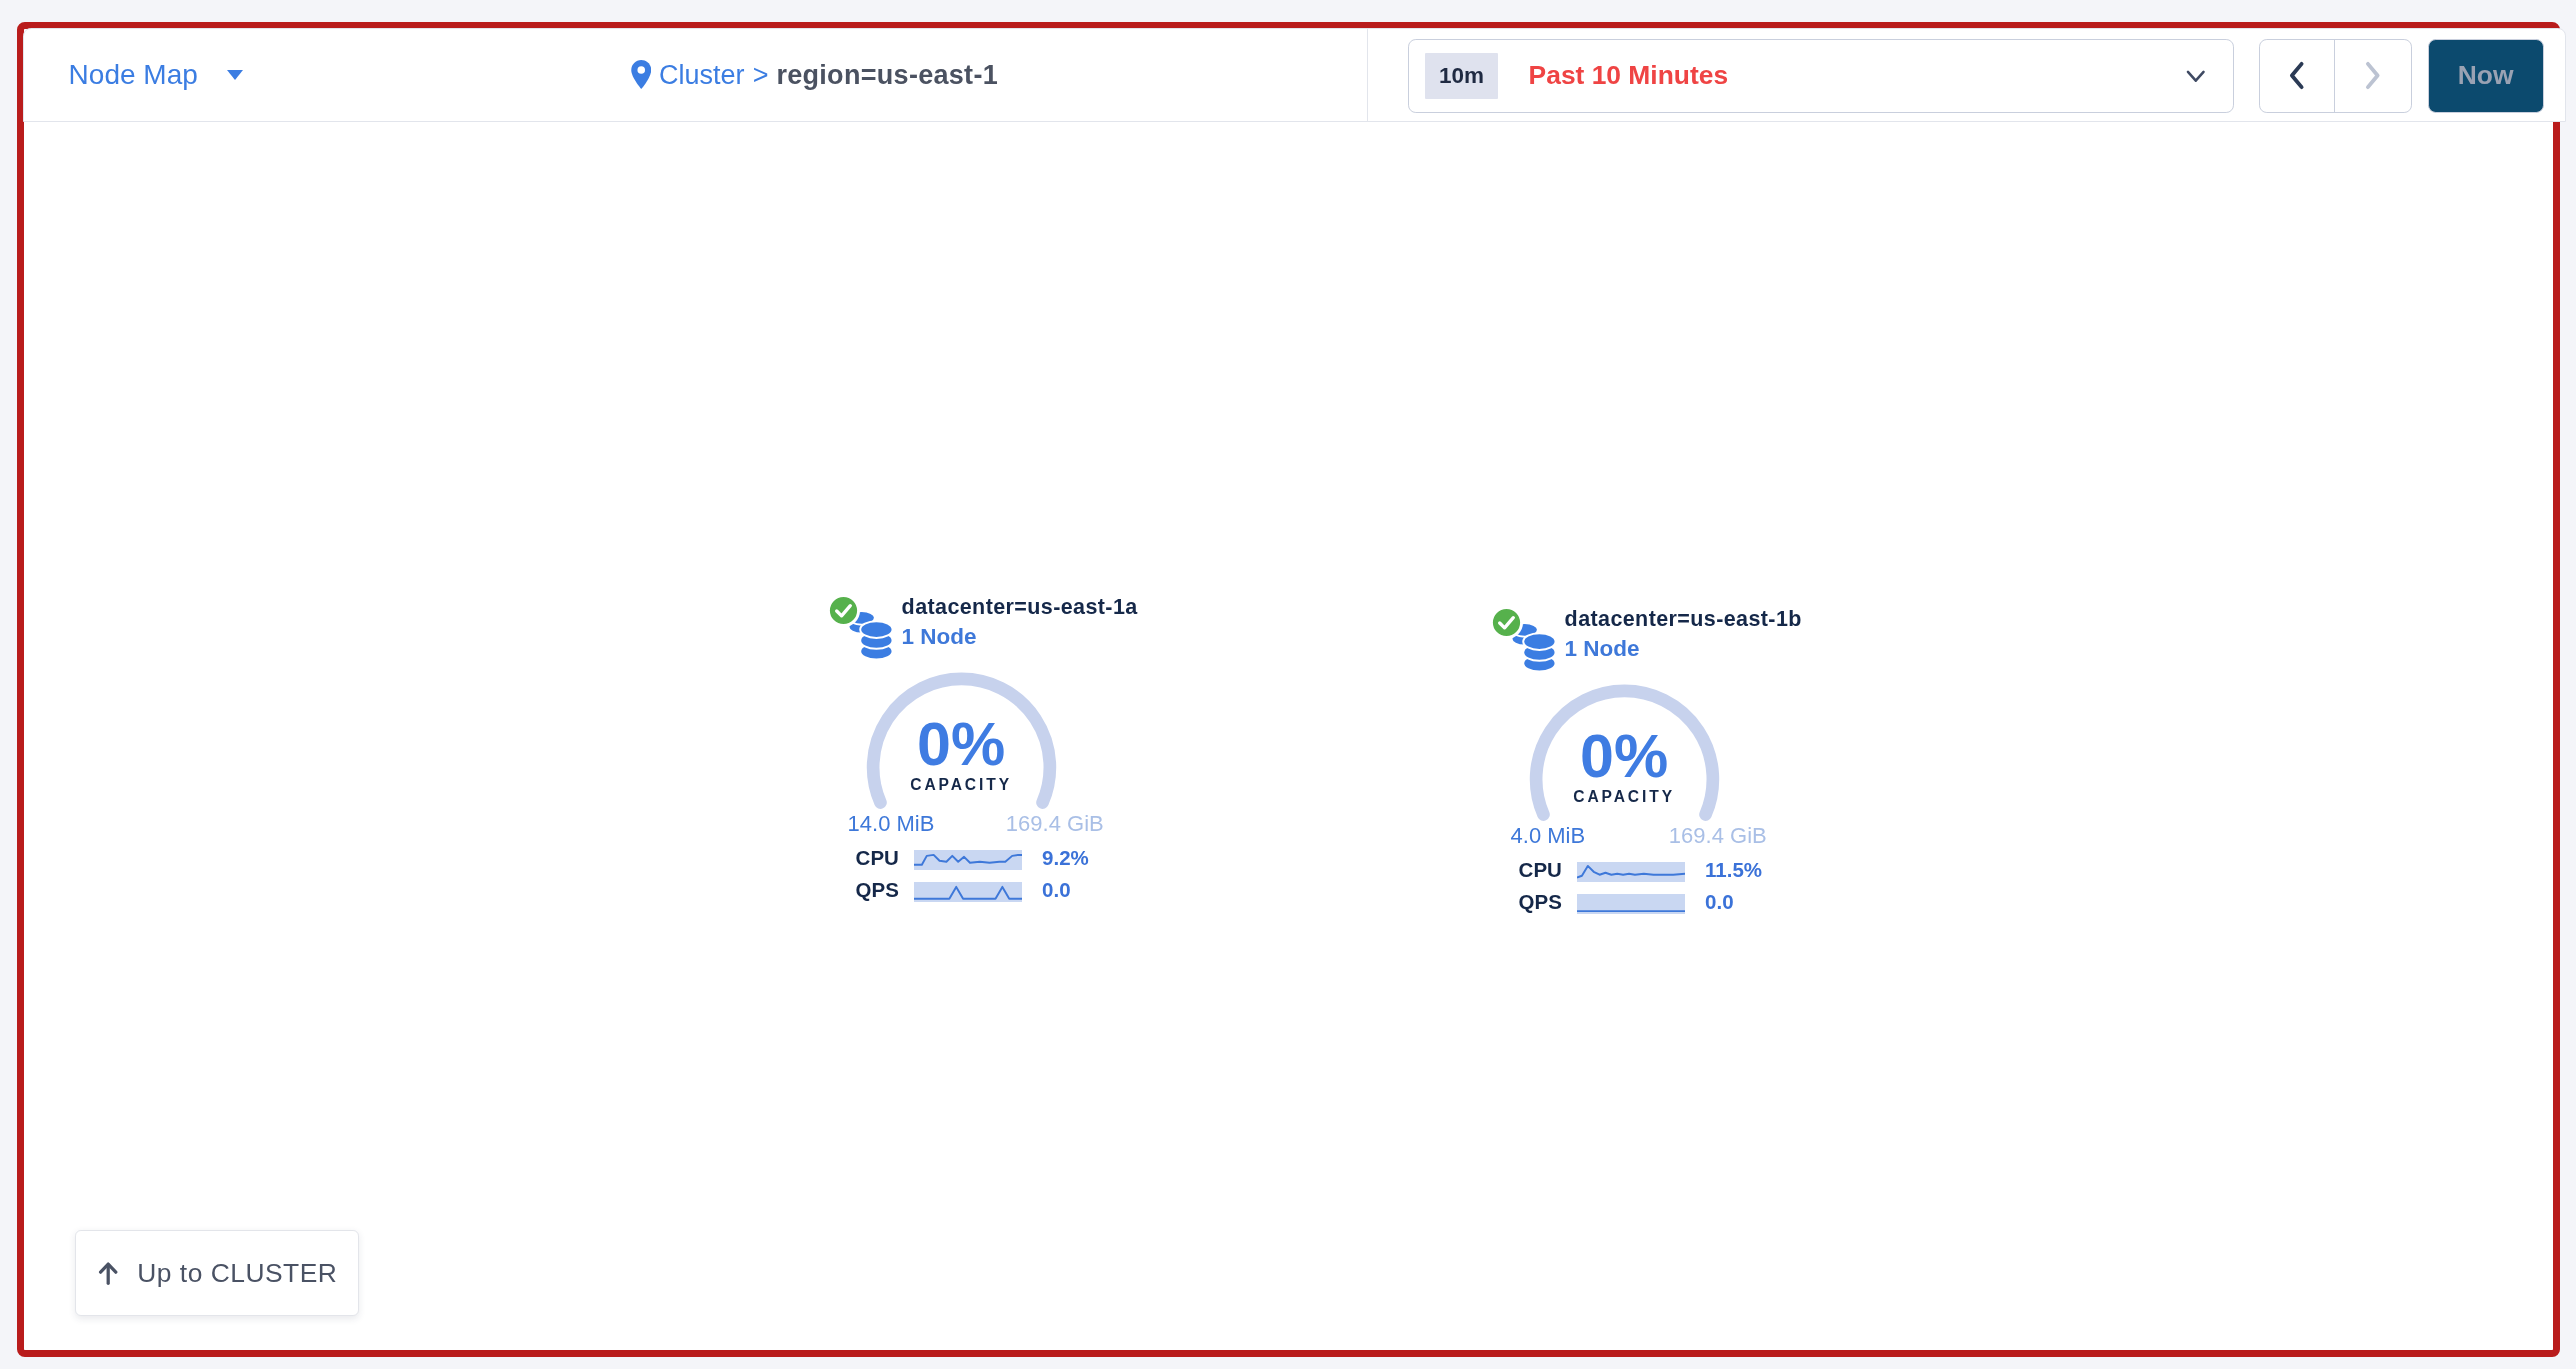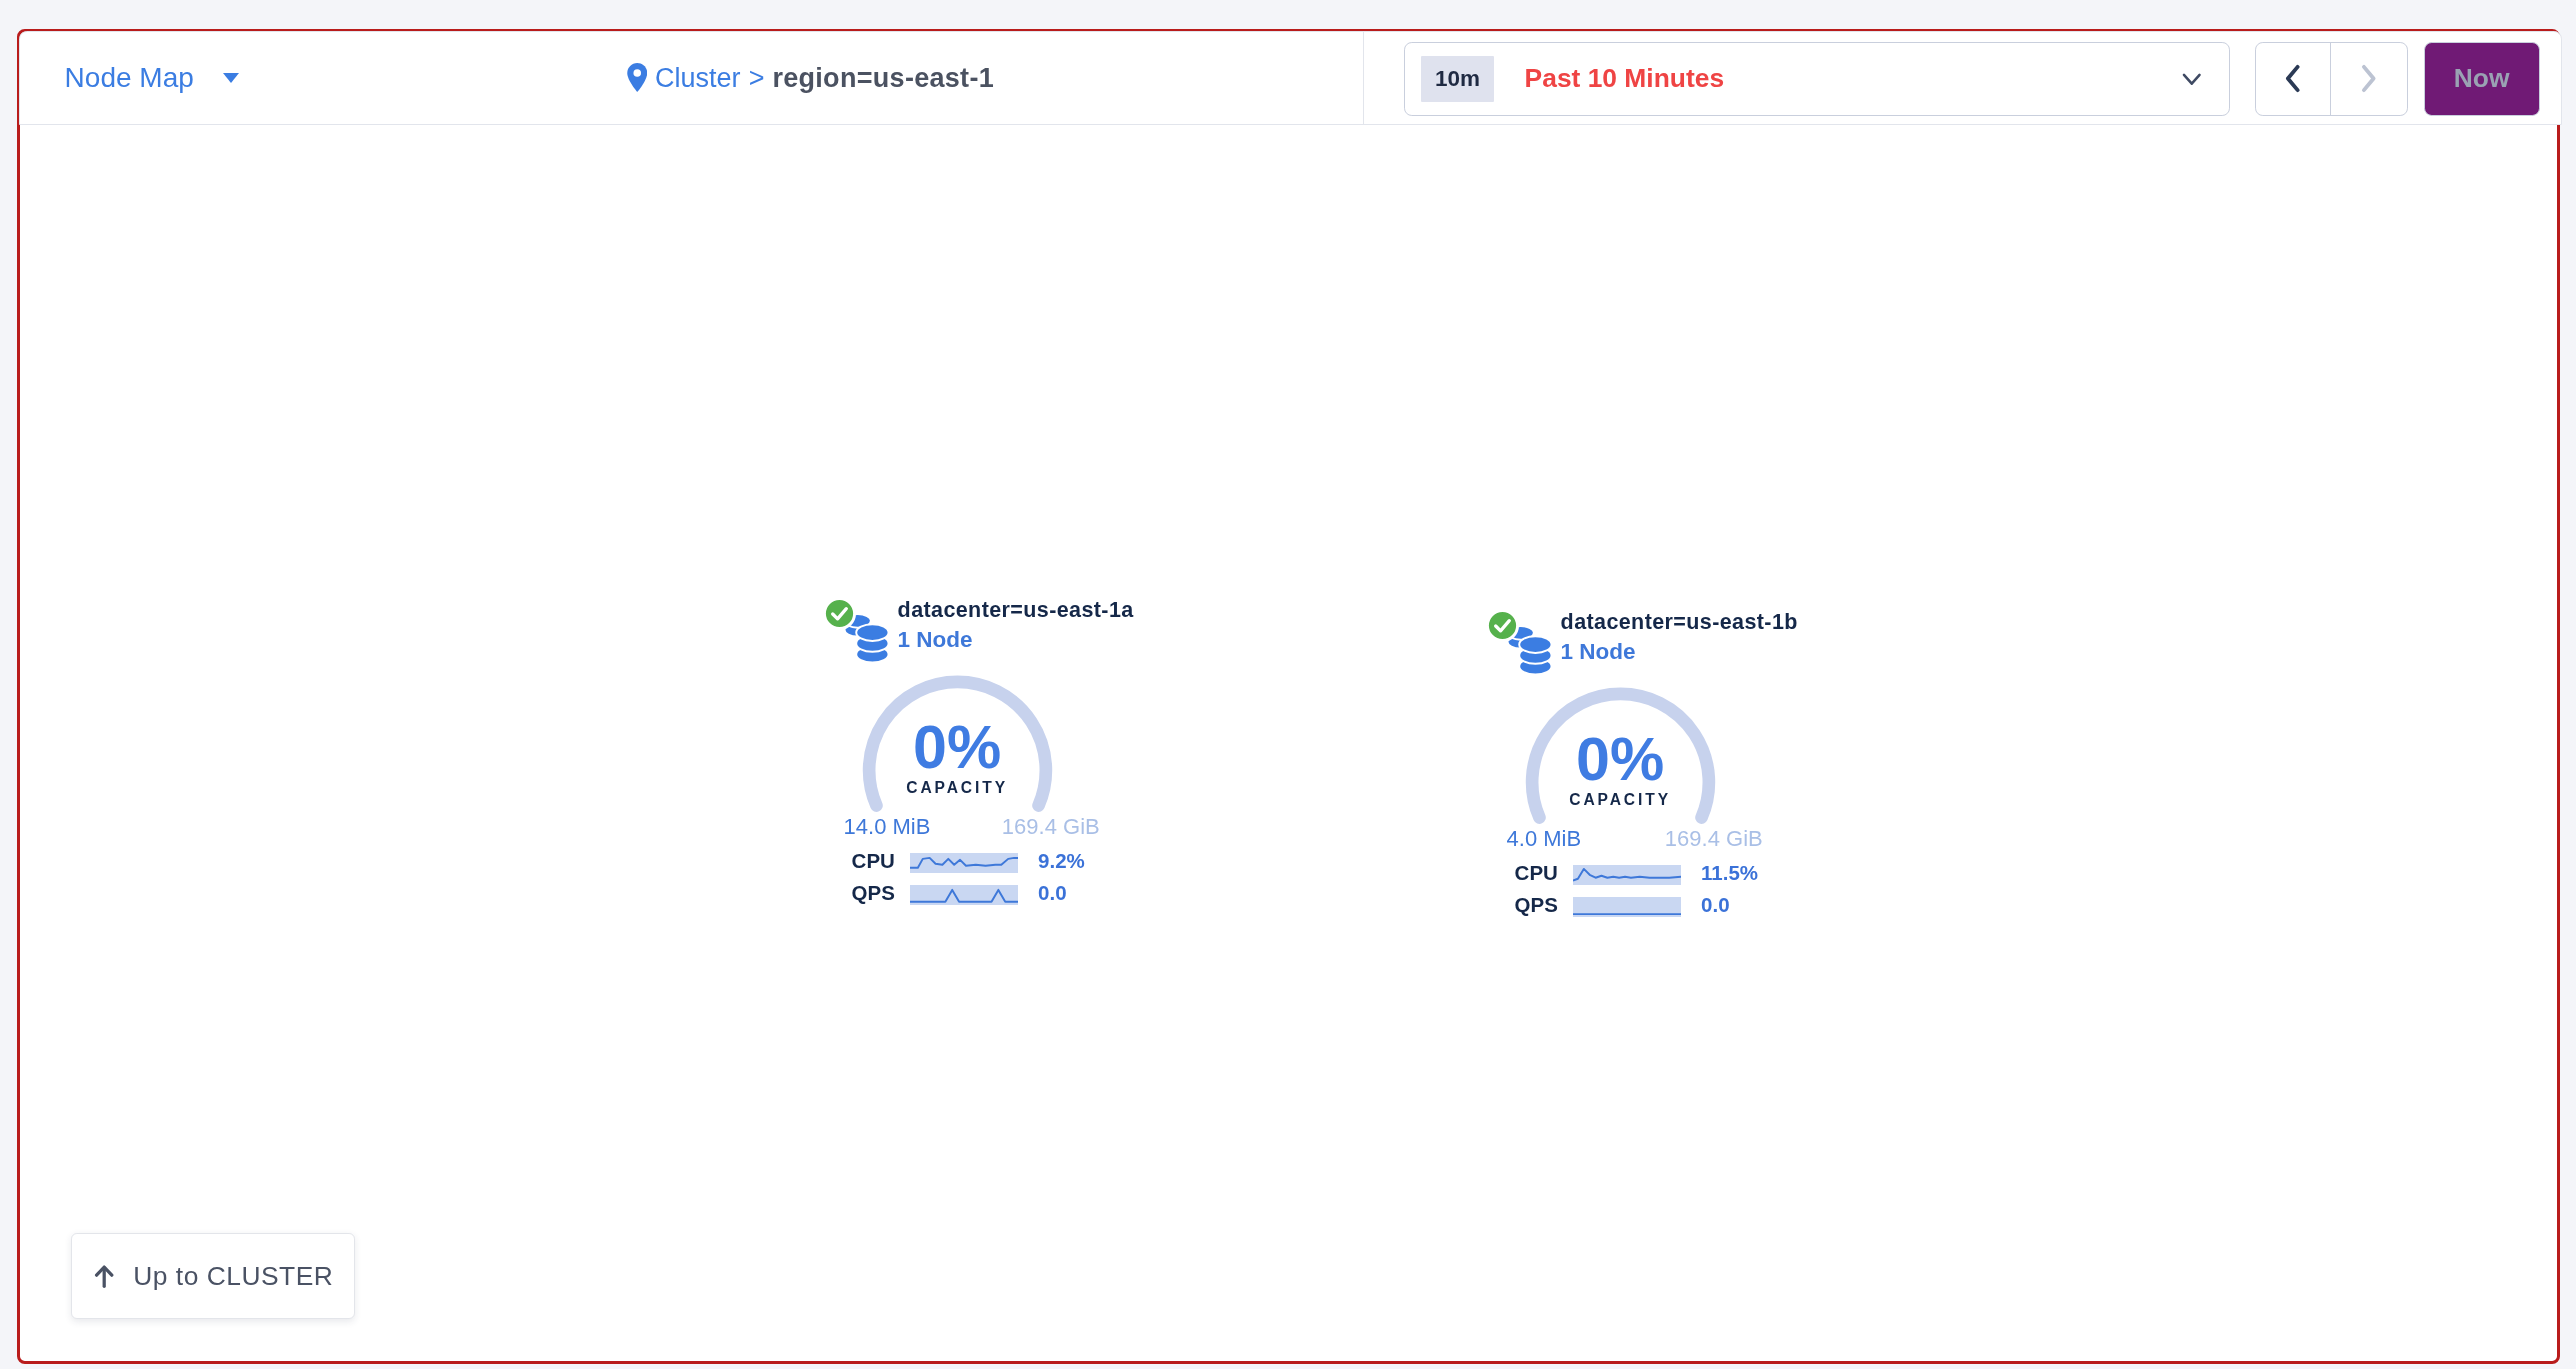--- a/index.html
+++ b/index.html
@@ -5,22 +5,22 @@
   * { margin:0; padding:0; box-sizing:border-box; }
   html,body { width:2576px; height:1369px; }
   body {
     background:#f4f5f9;
     font-family:"Liberation Sans", sans-serif;
     position:relative;
     overflow:hidden;
     -webkit-font-smoothing:antialiased;
   }
   .panel {
-    position:absolute; left:16.6px; top:29px; width:2543px; height:1335px;
-    background:#ffffff; border:3px solid #b91c1c; border-radius:7.8px;
+    position:absolute; left:16.6px; top:22px; width:2543px; height:1335px;
+    background:#ffffff; border:7px solid #b91c1c; border-radius:7.8px;
   }
   
   .header {
     position:absolute; left:-1px; top:-1px; width:2543px; height:94px;
     background:#ffffff; border:1px solid #e2e5ec; border-radius:7.8px 7.8px 0 0;
   }
   .view-selector {
     position:absolute; left:45px; top:0; height:92px;
     display:flex; align-items:center; gap:29px; cursor:pointer;
   }
@@ -50,21 +50,21 @@
   .time-label { margin-left:31px; color:#ef4444; font-size:26.4px; font-weight:600; }
   .time-chevron { position:absolute; right:25.4px; top:29px; }
   .arrow-group {
     position:absolute; left:2235px; top:9.8px; width:153px; height:74px;
     background:#fff; border:1px solid #c9cfdd; border-radius:7.8px; display:flex;
   }
   .arrow-cell { width:76px; height:72px; display:flex; align-items:center; justify-content:center; cursor:pointer; }
   .arrow-cell.prev { border-right:1px solid #c9cfdd; }
   .now-button {
     position:absolute; left:2404px; top:9.8px; width:116px; height:74px;
-    background:#701a75; border:1px solid #c9cfdd; border-radius:7.8px;
+    background:#0c4a6e; border:1px solid #c9cfdd; border-radius:7.8px;
     display:flex; align-items:center; justify-content:center;
     color:#9aa2b3; font-size:26.4px; font-weight:700; cursor:pointer;
   }
   
   .dc-card { position:absolute; top:562px; width:293px; height:323px; }
   .dc-card.dc-0 { left:791px; }
   .dc-card.dc-1 { left:1454px;margin-top:12px; }
   .dc-health { position:absolute; left:11.7px; top:2px; z-index:2; }
   .dc-icon { position:absolute; left:32px; top:16.6px; z-index:1; }
   .dc-name {

